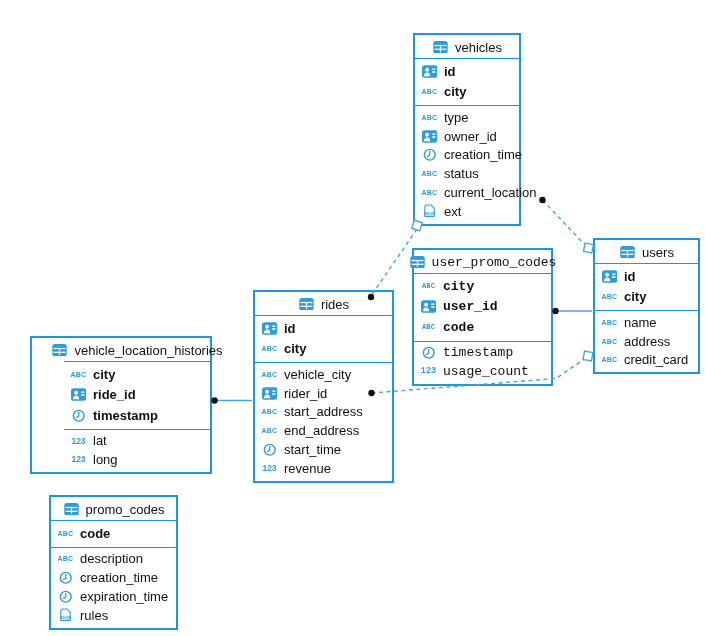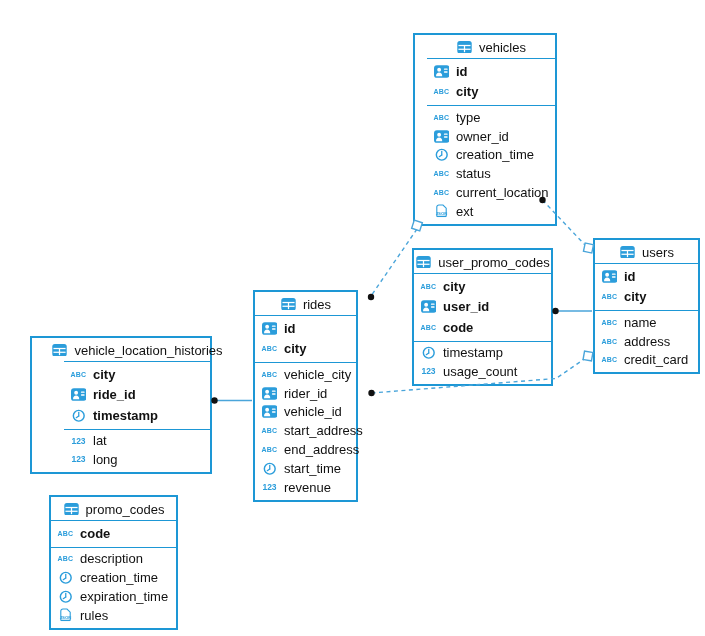--- a/index.html
+++ b/index.html
@@ -31,21 +31,21 @@
   .sec.cols .row{height:18.8px;}
   .icon-cell{width:17px;display:flex;align-items:center;justify-content:center;flex-shrink:0;}
   .abc{font-size:7px;font-weight:bold;color:var(--icon);letter-spacing:.2px;line-height:1;}
   .n123{font-size:8.5px;font-weight:bold;color:var(--icon);line-height:1;}
   .lbl{line-height:1;}
 </style>
 </head>
 <body style="background: rgb(255, 255, 255);">
 
 <div id="diagram">
-    <div class="table" style="left: 413px; top: 33px; width: 144px; padding-left: 12px;">
+    <div class="table" style="left: 413px; top: 33px; width: 108px;">
       <div class="tbl-header">
        <span class="icon-cell">
           <svg width="15" height="12.5" viewBox="0 0 15 13">
       <rect x="0" y="0" width="15" height="13" rx="2.6" fill="#2b9ddb"></rect>
       <line x1="1.2" y1="4.7" x2="13.8" y2="4.7" stroke="#fff" stroke-width="1.3"></line>
       <line x1="7.5" y1="4.7" x2="7.5" y2="11.6" stroke="#fff" stroke-width="1.3"></line>
       <line x1="1.2" y1="8.6" x2="13.8" y2="8.6" stroke="#fff" stroke-width="1.3"></line>
           </svg>
         </span>
        <span>vehicles</span>
@@ -116,21 +116,21 @@
             <svg width="13" height="14" viewBox="0 0 13 14">
       <path d="M1.8 12.4 V3.1 A2.1 2.1 0 0 1 3.9 1 H8 L11.2 4.2 V12.4" fill="none" stroke="#2b9ddb" stroke-width="1.1"></path>
       <line x1="1.8" y1="12.4" x2="11.2" y2="12.4" stroke="#2b9ddb" stroke-width="1.3"></line>
       <text x="6.5" y="10.9" text-anchor="middle" font-size="4.3" font-weight="bold" fill="#2b9ddb">JSON</text>
             </svg>
           </span>
        <span class="lbl">ext</span>
      </div>
       </div>
     </div>
-    <div class="table" style="left: 412px; top: 248px; width: 141px;">
+    <div class="table" style="left: 412px; top: 248px; width: 141px; font-family: Liberation Mono, monospace;">
       <div class="tbl-header">
        <span class="icon-cell">
           <svg width="15" height="12.5" viewBox="0 0 15 13">
       <rect x="0" y="0" width="15" height="13" rx="2.6" fill="#2b9ddb"></rect>
       <line x1="1.2" y1="4.7" x2="13.8" y2="4.7" stroke="#fff" stroke-width="1.3"></line>
       <line x1="7.5" y1="4.7" x2="7.5" y2="11.6" stroke="#fff" stroke-width="1.3"></line>
       <line x1="1.2" y1="8.6" x2="13.8" y2="8.6" stroke="#fff" stroke-width="1.3"></line>
           </svg>
         </span>
        <span>user_promo_codes</span>
@@ -226,21 +226,21 @@
        <span class="lbl">address</span>
      </div>
         <div class="row">
        <span class="icon-cell">
             <span class="abc">ABC</span>
           </span>
        <span class="lbl">credit_card</span>
      </div>
       </div>
     </div>
-    <div class="table" style="left: 253px; top: 290px; width: 105px;">
+    <div class="table" style="left: 253px; top: 290px; width: 141px;">
       <div class="tbl-header">
        <span class="icon-cell">
           <svg width="15" height="12.5" viewBox="0 0 15 13">
       <rect x="0" y="0" width="15" height="13" rx="2.6" fill="#2b9ddb"></rect>
       <line x1="1.2" y1="4.7" x2="13.8" y2="4.7" stroke="#fff" stroke-width="1.3"></line>
       <line x1="7.5" y1="4.7" x2="7.5" y2="11.6" stroke="#fff" stroke-width="1.3"></line>
       <line x1="1.2" y1="8.6" x2="13.8" y2="8.6" stroke="#fff" stroke-width="1.3"></line>
           </svg>
         </span>
        <span>rides</span>
@@ -276,32 +276,20 @@
        <span class="icon-cell">
             <svg width="15.5" height="13" viewBox="0 0 16 13">
       <rect x="0" y="0" width="16" height="13" rx="3" fill="#2b9ddb"></rect>
       <circle cx="5.3" cy="4.7" r="2" fill="#fff"></circle>
       <path d="M2.1 11.3 C2.1 8.8 3.5 7.6 5.3 7.6 C7.1 7.6 8.5 8.8 8.5 11.3 Z" fill="#fff"></path>
       <rect x="10.2" y="3.3" width="3.9" height="1.5" rx="0.7" fill="#fff"></rect>
       <rect x="10.2" y="6.3" width="3.9" height="1.5" rx="0.7" fill="#fff"></rect>
             </svg>
           </span>
        <span class="lbl">rider_id</span>
-     </div>
-        <div class="row">
-       <span class="icon-cell">
-            <svg width="15.5" height="13" viewBox="0 0 16 13">
-      <rect x="0" y="0" width="16" height="13" rx="3" fill="#2b9ddb"></rect>
-      <circle cx="5.3" cy="4.7" r="2" fill="#fff"></circle>
-      <path d="M2.1 11.3 C2.1 8.8 3.5 7.6 5.3 7.6 C7.1 7.6 8.5 8.8 8.5 11.3 Z" fill="#fff"></path>
-      <rect x="10.2" y="3.3" width="3.9" height="1.5" rx="0.7" fill="#fff"></rect>
-      <rect x="10.2" y="6.3" width="3.9" height="1.5" rx="0.7" fill="#fff"></rect>
-            </svg>
-          </span>
-       <span class="lbl">vehicle_id</span>
      </div>
         <div class="row">
        <span class="icon-cell">
             <span class="abc">ABC</span>
           </span>
        <span class="lbl">start_address</span>
      </div>
         <div class="row">
        <span class="icon-cell">
             <span class="abc">ABC</span>

